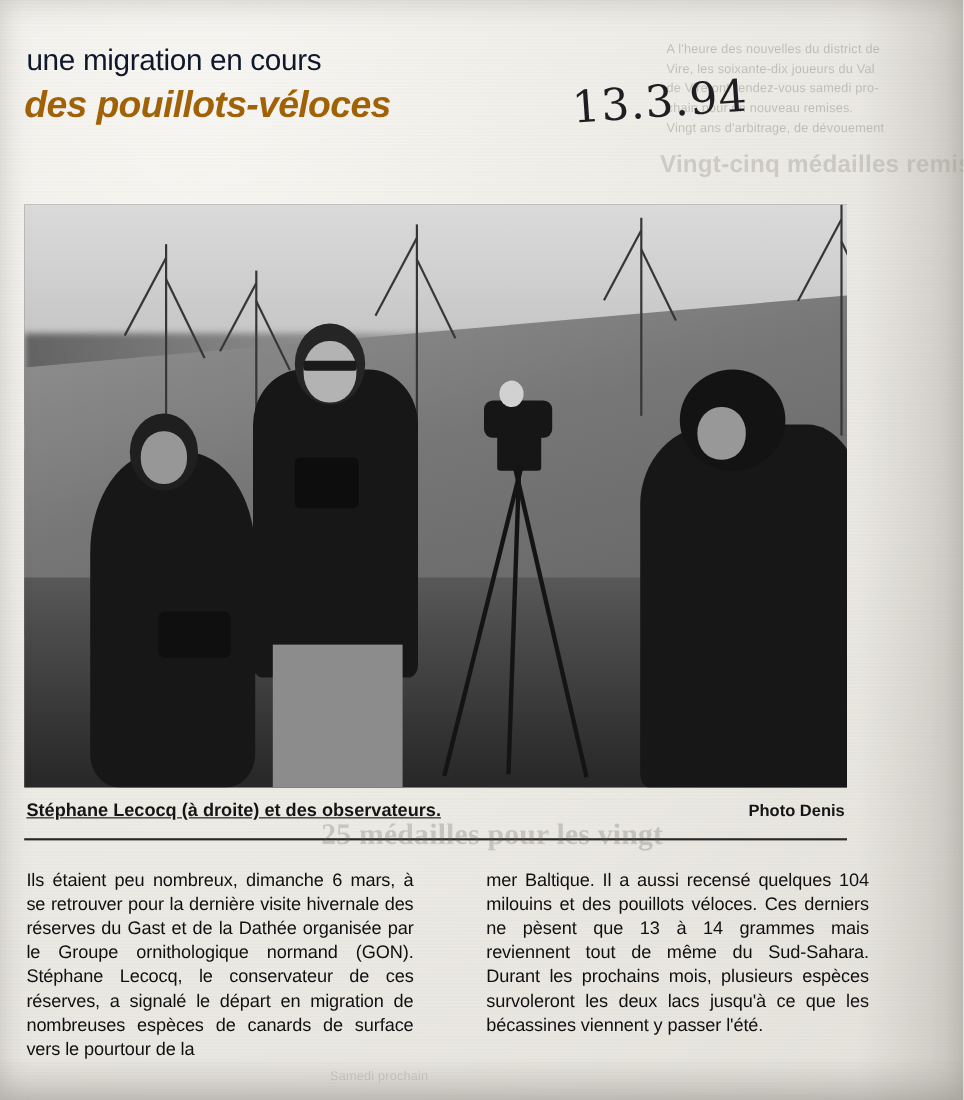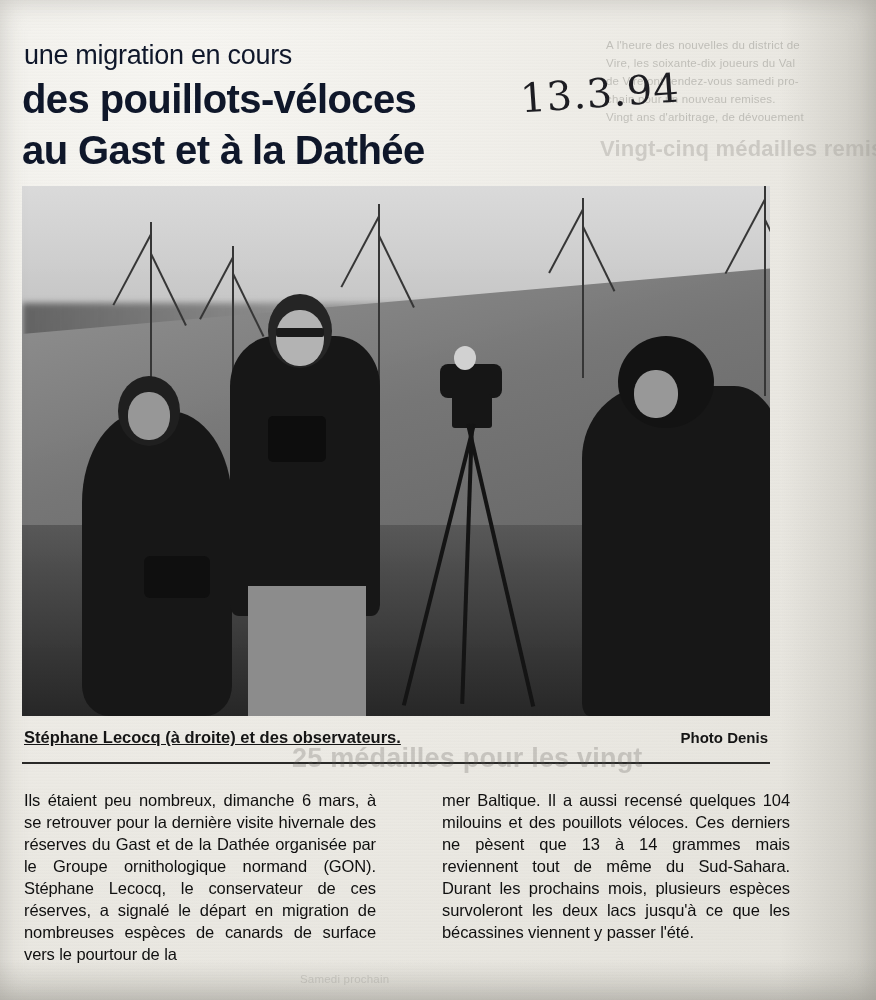--- a/index.html
+++ b/index.html
@@ -61,26 +61,27 @@
     top: 40px;
     font-size: 27px;
     color: #0f172a;
     font-weight: 400;
     letter-spacing: -0.3px;
   }
   #headline {
     position: absolute;
     left: 22px;
     top: 74px;
-    font-size: 40px;
-    font-weight: bold;
-    color: #0f172a;
+    font-size: 34px;
+    font-weight: bold;
+    color: #a16207;
     line-height: 1.27;
     letter-spacing: -0.6px;
     width: 520px;
+    font-style: italic;
   }
   
   #handdate {
     position: absolute;
     left: 520px;
     top: 70px;
     font-family: "DejaVu Serif", serif;
     font-size: 40px;
     color: #1d1d22;
     transform: rotate(-4deg);
@@ -277,30 +278,29 @@
     <div class="tripod-leg" style="left:448px; top:238px; height:280px; transform:rotate(2deg);"></div>
 
     <div class="person" style="left:560px; top:200px; width:200px; height:330px; border-radius:34% 24% 4% 4% / 22% 20% 4% 4%;"></div>
     <div class="head" style="left:596px; top:150px; width:96px; height:92px; background:#191816;"></div>
     <div class="face" style="left:612px; top:184px; width:44px; height:48px; background:#9b978d;"></div>
   </div>
 
   <div id="kicker">une migration en cours</div>
   <div id="headline">
     <div>des pouillots-véloces</div>
-    <div>au Gast et à la Dathée</div>
   </div>
   <div id="handdate">13.3.94</div>
 
   <div id="caption">Stéphane Lecocq (à droite) et des observateurs.</div>
   <div id="photocredit">Photo Denis</div>
   <div id="rule"></div>
 
   <div class="col" id="col-left">Ils étaient peu nombreux, dimanche 6 mars, à se retrouver pour la dernière visite hivernale des réserves du Gast et de la Dathée organisée par le Groupe ornithologique normand (GON). Stéphane Lecocq, le conservateur de ces réserves, a signalé le départ en migration de nombreuses espèces de canards de surface vers le pourtour de la</div>
   <div class="col" id="col-right">mer Baltique. Il a aussi recensé quelques 104 milouins et des pouillots véloces. Ces derniers ne pèsent que 13 à 14 grammes mais reviennent tout de même du Sud-Sahara. Durant les prochains mois, plusieurs espèces survoleront les deux lacs jusqu'à ce que les bécassines viennent y passer l'été.</div>
 
-  <div class="bleed big" style="left:292px; top:742px;">25 médailles pour les vingt</div>
+  <div class="bleed big" style="left:292px; top:742px;font-family:Liberation Serif, serif;">25 médailles pour les vingt</div>
   <div class="bleed small grey" style="left:300px; top:972px;">Samedi prochain</div>
 
   <div id="rightshade"></div>
   <div id="bottomshade"></div>
   <div id="edge"></div>
 </div>
 
 </body></html>

